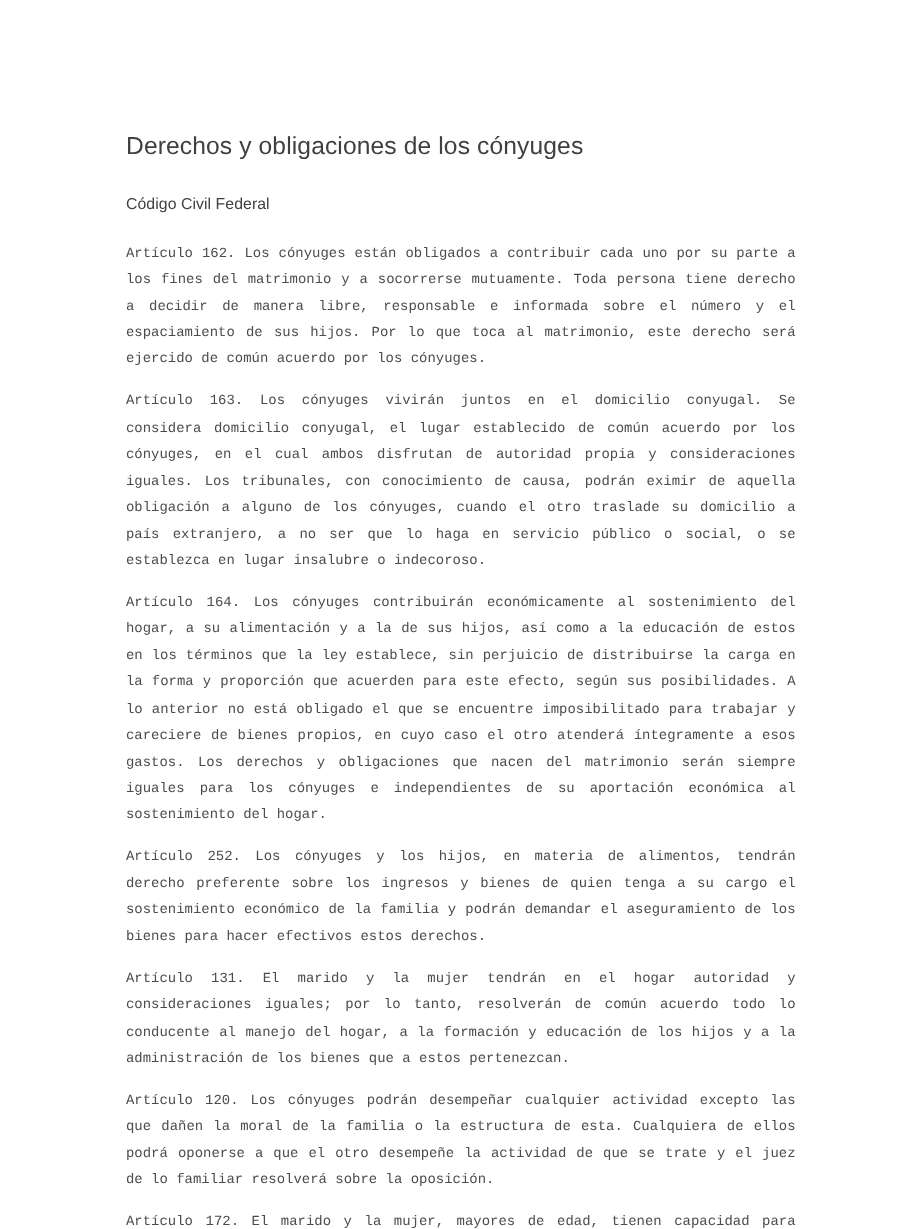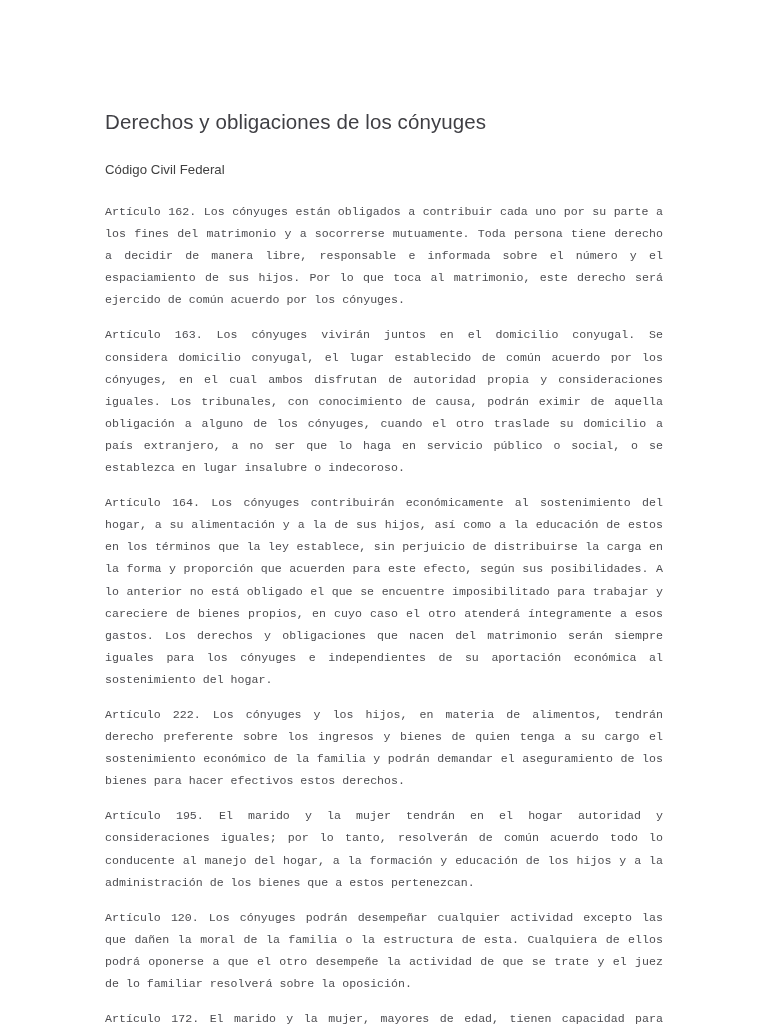--- a/index.html
+++ b/index.html
@@ -75,23 +75,23 @@
     <h1 class="doc-title">Derechos y obligaciones de los cónyuges</h1>
 
     <h2 class="doc-subtitle">Código Civil Federal</h2>
 
     <p class="para">Artículo 162. Los cónyuges están obligados a contribuir cada uno por su parte a los fines del matrimonio y a socorrerse mutuamente. Toda persona tiene derecho a decidir de manera libre, responsable e informada sobre el número y el espaciamiento de sus hijos. Por lo que toca al matrimonio, este derecho será ejercido de común acuerdo por los cónyuges.</p>
 
     <p class="para">Artículo 163. Los cónyuges vivirán juntos en el domicilio conyugal. Se considera domicilio conyugal, el lugar establecido de común acuerdo por los cónyuges, en el cual ambos disfrutan de autoridad propia y consideraciones iguales. Los tribunales, con conocimiento de causa, podrán eximir de aquella obligación a alguno de los cónyuges, cuando el otro traslade su domicilio a país extranjero, a no ser que lo haga en servicio público o social, o se establezca en lugar insalubre o indecoroso.</p>
 
     <p class="para">Artículo 164. Los cónyuges contribuirán económicamente al sostenimiento del hogar, a su alimentación y a la de sus hijos, así como a la educación de estos en los términos que la ley establece, sin perjuicio de distribuirse la carga en la forma y proporción que acuerden para este efecto, según sus posibilidades. A lo anterior no está obligado el que se encuentre imposibilitado para trabajar y careciere de bienes propios, en cuyo caso el otro atenderá íntegramente a esos gastos. Los derechos y obligaciones que nacen del matrimonio serán siempre iguales para los cónyuges e independientes de su aportación económica al sostenimiento del hogar.</p>
 
-    <p class="para">Artículo 222. Los cónyuges y los hijos, en materia de alimentos, tendrán derecho preferente sobre los ingresos y bienes de quien tenga a su cargo el sostenimiento económico de la familia y podrán demandar el aseguramiento de los bienes para hacer efectivos estos derechos.</p>
+    <p class="para">Artículo 252. Los cónyuges y los hijos, en materia de alimentos, tendrán derecho preferente sobre los ingresos y bienes de quien tenga a su cargo el sostenimiento económico de la familia y podrán demandar el aseguramiento de los bienes para hacer efectivos estos derechos.</p>
 
-    <p class="para">Artículo 195. El marido y la mujer tendrán en el hogar autoridad y consideraciones iguales; por lo tanto, resolverán de común acuerdo todo lo conducente al manejo del hogar, a la formación y educación de los hijos y a la administración de los bienes que a estos pertenezcan.</p>
+    <p class="para">Artículo 131. El marido y la mujer tendrán en el hogar autoridad y consideraciones iguales; por lo tanto, resolverán de común acuerdo todo lo conducente al manejo del hogar, a la formación y educación de los hijos y a la administración de los bienes que a estos pertenezcan.</p>
 
 
     <p class="para">Artículo 120. Los cónyuges podrán desempeñar cualquier actividad excepto las que dañen la moral de la familia o la estructura de esta. Cualquiera de ellos podrá oponerse a que el otro desempeñe la actividad de que se trate y el juez de lo familiar resolverá sobre la oposición.</p>
 
     <p class="para">Artículo 172. El marido y la mujer, mayores de edad, tienen capacidad para administrar, contratar o disponer de sus bienes propios y ejercitar las acciones u oponer las excepciones que a ellos corresponden, sin que para tal objeto necesite el esposo del consentimiento de la esposa, ni esta de la autorización de aquel, salvo en lo relativo a los actos de administración y de dominio de los bienes comunes.</p>
 
   </div>
 </div>
 
 </body></html>

